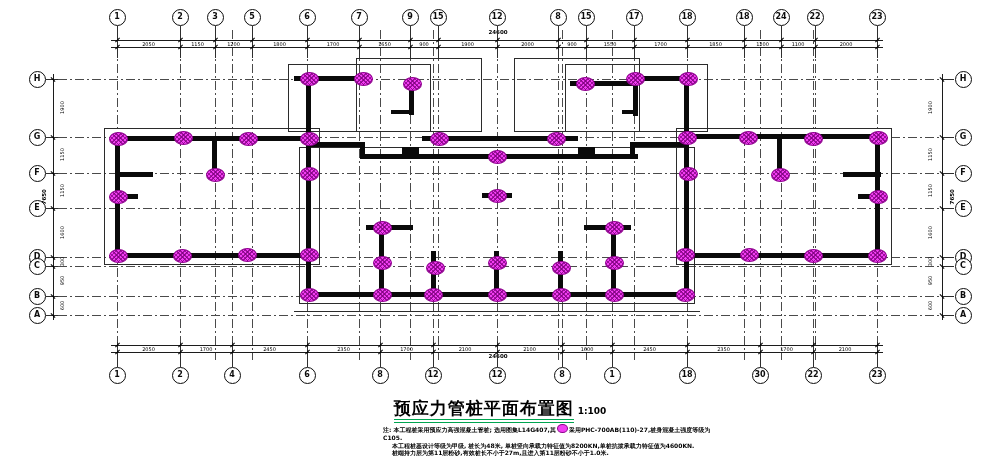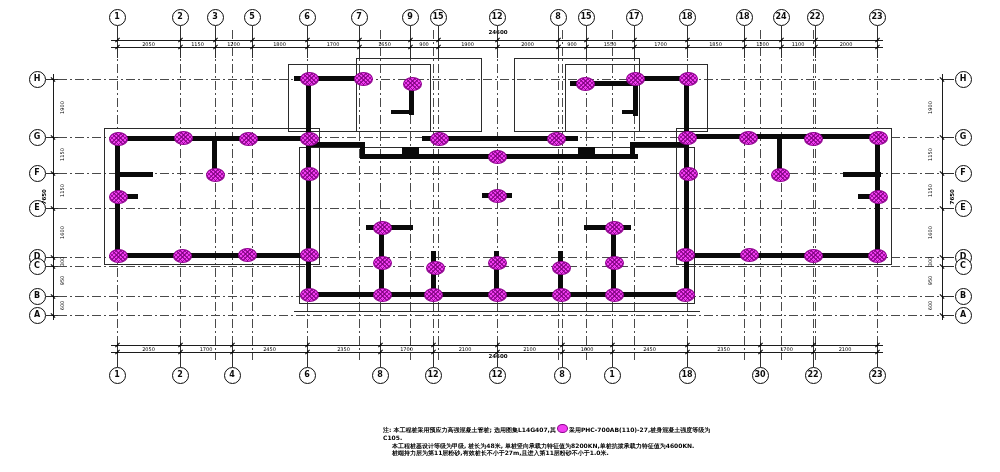--- a/index.html
+++ b/index.html
@@ -43,20 +43,23 @@
 </head>
 <body>
 
 <div id="plan">
 
   <div class="total" style="left:478px;top:30px;width:40px;text-align:center;">24600</div>
   <div class="total" style="left:478px;top:354px;width:40px;text-align:center;">24600</div>
   <div class="totalv" style="left:30px;top:194px;">7650</div>
   <div class="totalv" style="left:938px;top:194px;">7650</div>
 
+  <div id="title-block">
+    <span id="drawing-title">预应力管桩平面布置图</span><span id="title-scale">1:100</span>
+  </div>
 
   <div id="notes">
     <div><span>注: 本工程桩采用预应力高强混凝土管桩; 选用图集L14G407,其</span><span class="inline-pile"></span><span>采用PHC-700AB(110)-27,桩身混凝土强度等级为C105.</span></div>
     <div class="indent">本工程桩基设计等级为甲级, 桩长为48米, 单桩竖向承载力特征值为8200KN,单桩抗拔承载力特征值为4600KN.</div>
     <div class="indent">桩端持力层为第11层粉砂,有效桩长不小于27m,且进入第11层粉砂不小于1.0米.</div>
   </div>
 
 <div class="vgrid" style="left: 117px; top: 30px; height: 330px;"></div>
     <div class="vgrid" style="left: 180px; top: 30px; height: 330px;"></div>
     <div class="vgrid" style="left: 215px; top: 30px; height: 330px;"></div>

